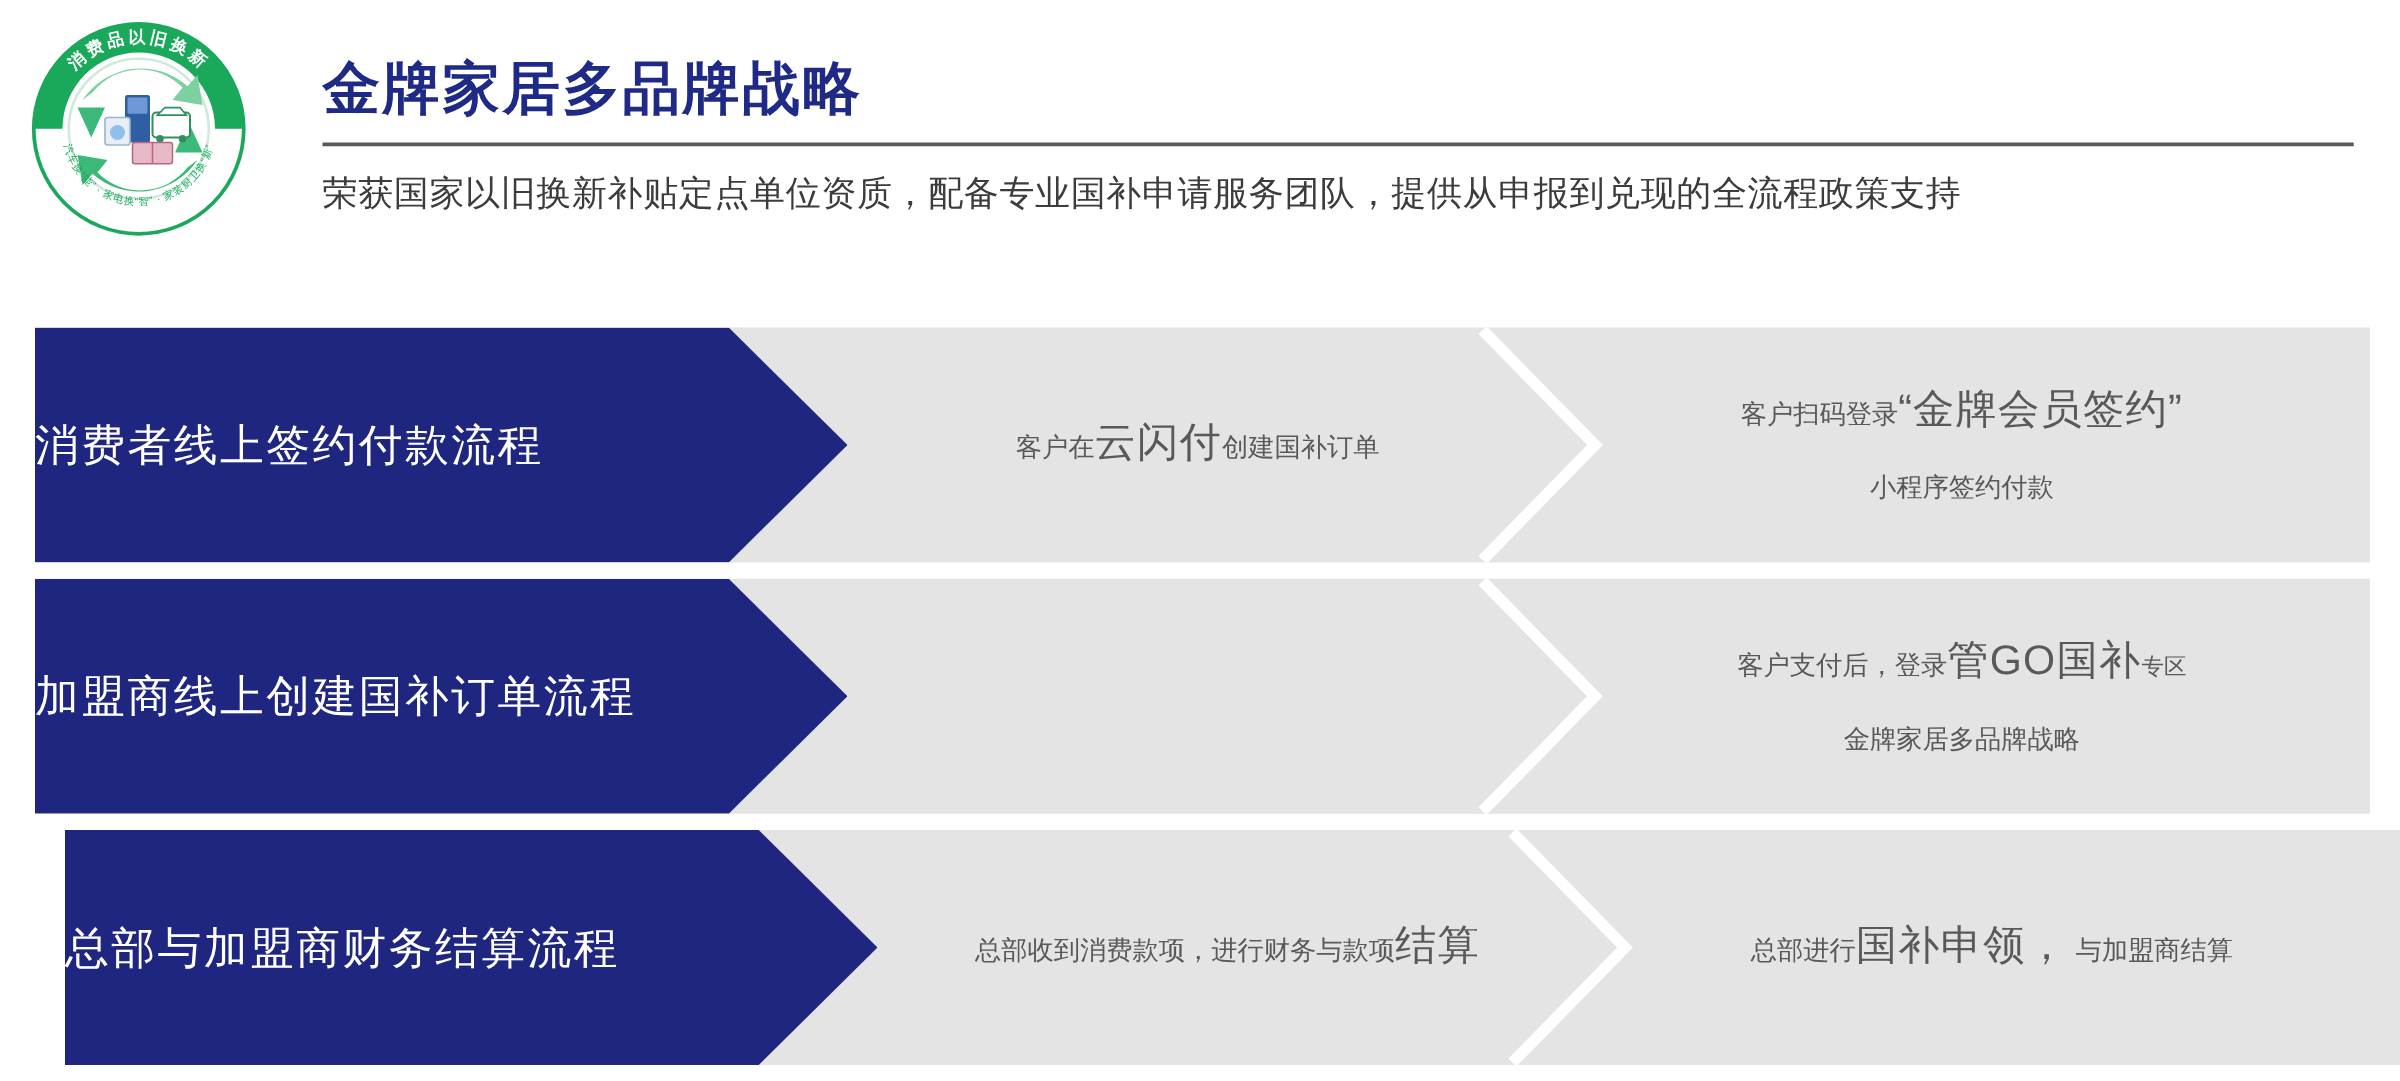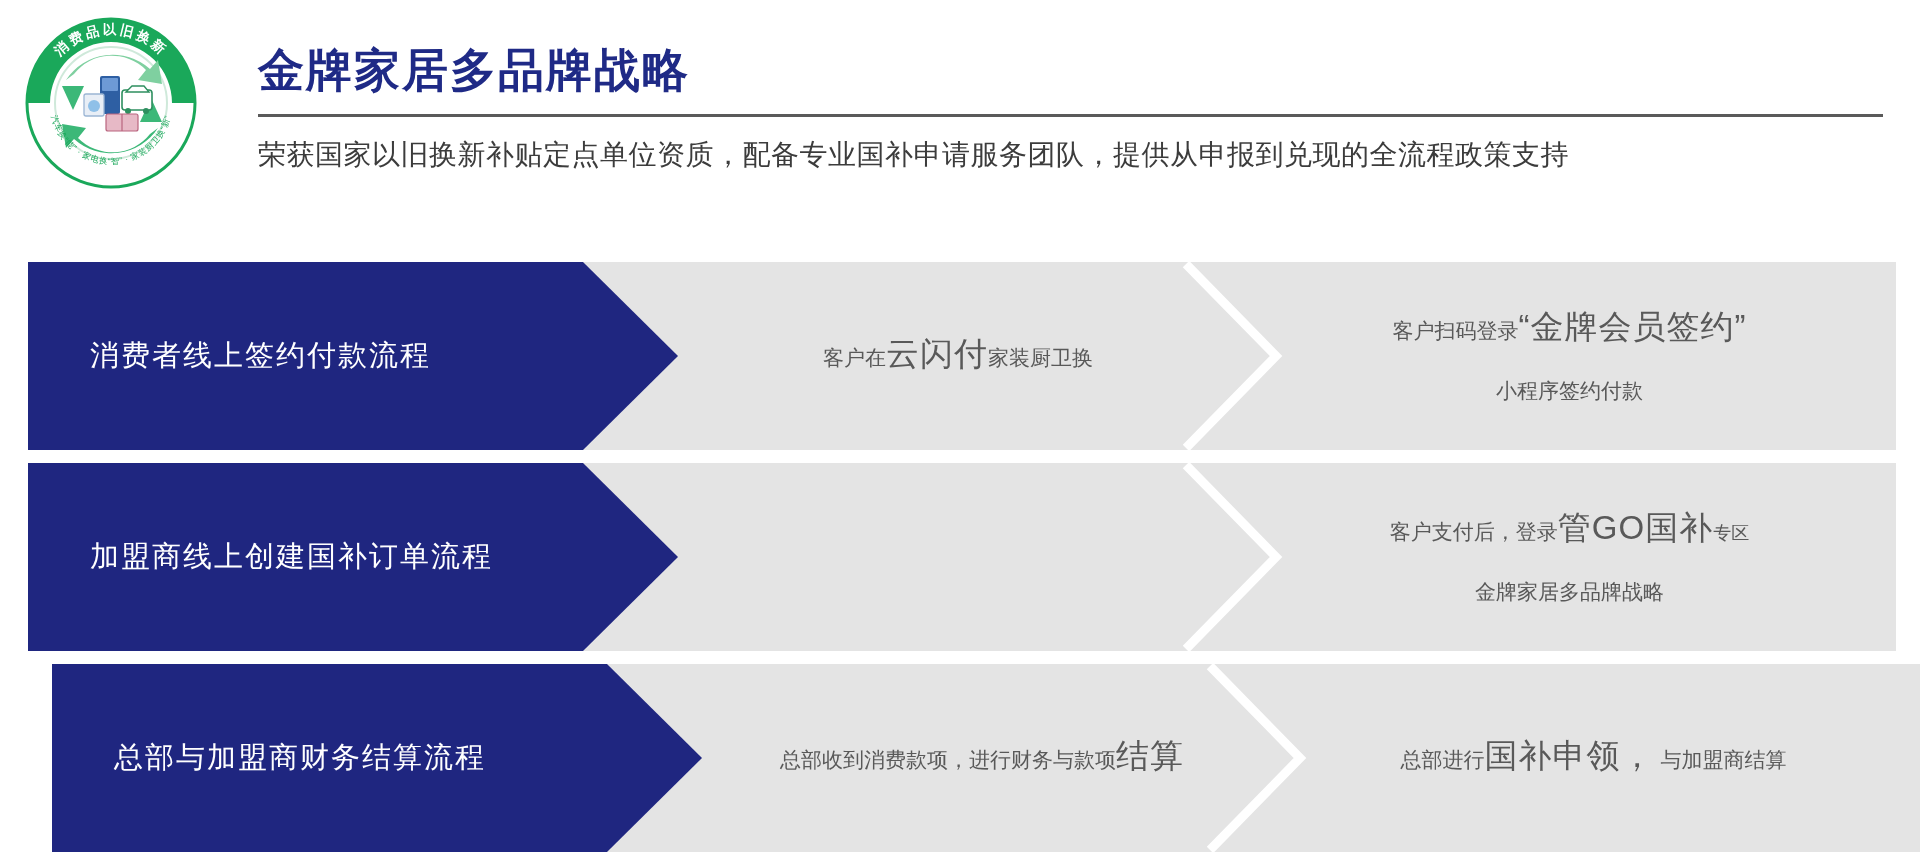--- a/index.html
+++ b/index.html
@@ -52,22 +52,22 @@
 
   
   .navy-chevron{
     position:absolute; left:0; top:0;
     width:650px; height:188px;
     background:#1f2680;
     clip-path:polygon(0 0, 555px 0, 650px 50%, 555px 100%, 0 100%);
     display:flex; align-items:center;
   }
   .navy-label{
-    color:#ffffff; font-size:29px; letter-spacing:2px;
-    padding-left:62px; white-space:nowrap;
+    color:#ffffff; font-size:35px; letter-spacing:2px;
+    white-space:nowrap;
   }
 
   
   .sep{
     position:absolute; top:0; height:188px; width:120px;
     pointer-events:none;
   }
   .sep svg{ display:block; }
 
   
@@ -145,21 +145,21 @@
       <div class="navy-chevron">
         <span class="navy-label">消费者线上签约付款流程</span>
       </div>
       <div class="sep" style="left:1150px">
         <svg width="120" height="188" viewBox="0 0 120 188">
             <polyline points="8,2 98,94 8,186" fill="none" stroke="#ffffff" stroke-width="9"></polyline>
           </svg>
       </div>
       <div class="cell cell-mid">
         <div class="ctext l1">
-          <span>客户在</span><span class="em">云闪付</span><span>家装厨卫换</span>
+          <span>客户在</span><span class="em">云闪付</span><span>创建国补订单</span>
         </div>
       </div>
       <div class="cell cell-right">
         <div class="ctext l1">
           <span>客户扫码登录</span><span class="em">“金牌会员签约”</span><span></span>
         </div>
         <div class="ctext l2">小程序签约付款</div>
       </div>
     </div>
 

